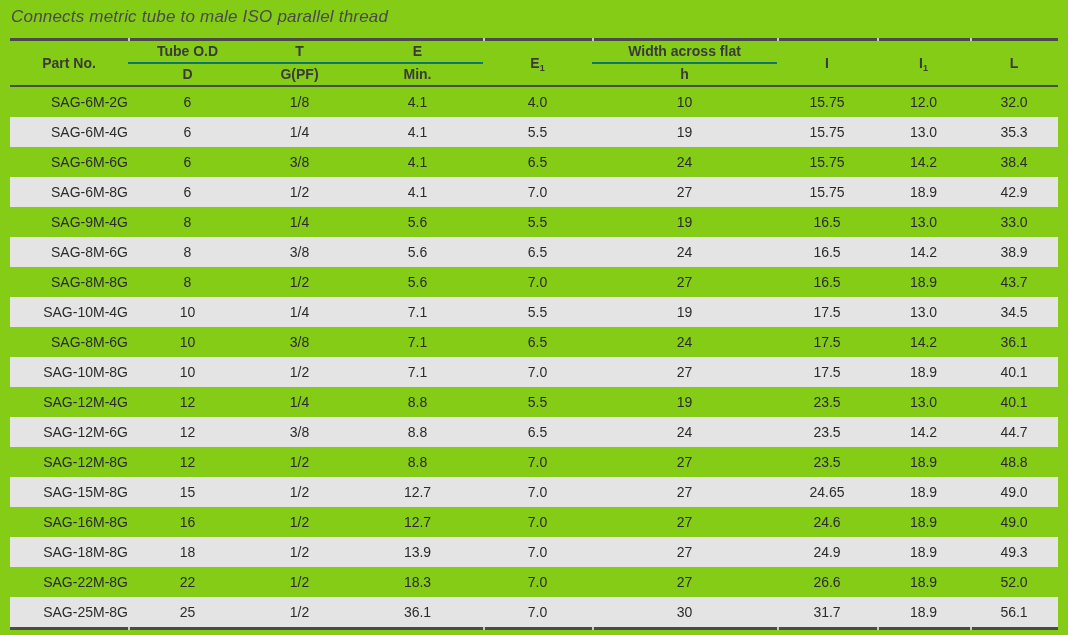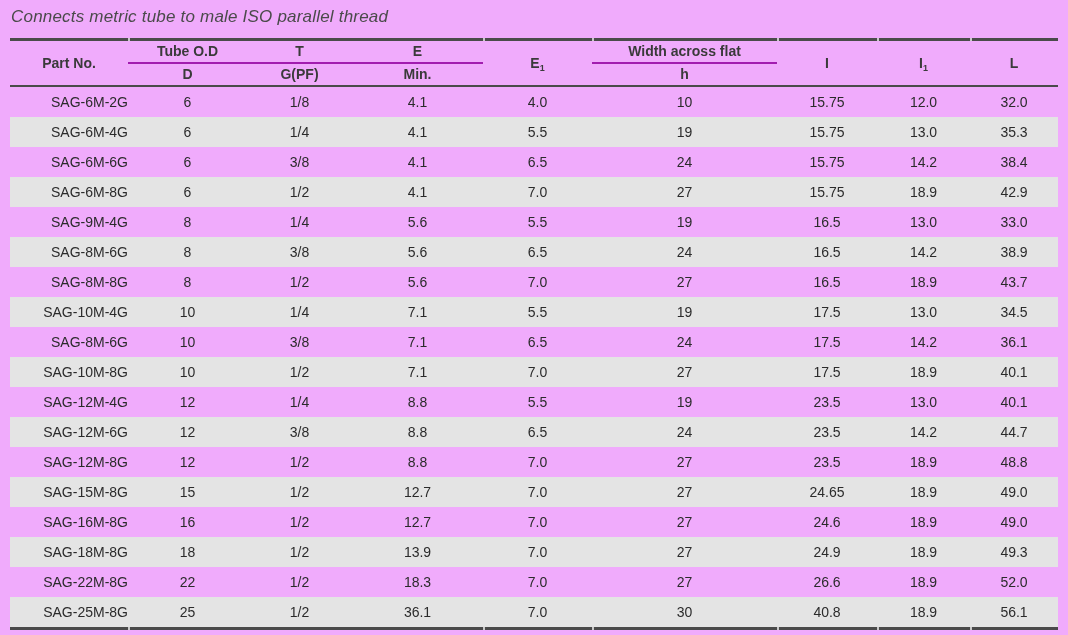--- a/index.html
+++ b/index.html
@@ -5,21 +5,21 @@
   html, body {
     margin: 0;
     padding: 0;
     background: #ffffff;
     font-family: "Liberation Sans", sans-serif;
   }
   .page {
     position: relative;
     width: 1068px;
     height: 635px;
-    background: #f0abfc;
+    background: #84cc16;
     overflow: hidden;
   }
   .title {
     position: absolute;
     left: 11px;
     top: 7px;
     font-size: 17px;
     font-style: italic;
     color: #4a4a4a;
     letter-spacing: 0.2px;
@@ -54,21 +54,21 @@
     height: 21px;
     font-size: 14px;
     font-weight: bold;
     color: #3a3a3a;
     text-align: center;
     vertical-align: middle;
     padding: 0;
     line-height: 21px;
   }
   th.grp {
-    border-bottom: 2px solid #a21caf;
+    border-bottom: 2px solid #0f766e;
   }
   td {
     height: 30px;
     line-height: 30px;
     padding: 0;
     font-size: 14px;
     color: #2b2b2b;
     text-align: center;
     vertical-align: middle;
     white-space: nowrap;
@@ -325,21 +325,21 @@
             <td>18.9</td>
             <td>52.0</td>
           </tr>
           <tr>
             <td class="partno">SAG-25M-8G</td>
             <td>25</td>
             <td>1/2</td>
             <td>36.1</td>
             <td>7.0</td>
             <td>30</td>
-            <td>40.8</td>
+            <td>31.7</td>
             <td>18.9</td>
             <td>56.1</td>
           </tr>
         </tbody>
     </table>
 
     <div class="hborder">
       <span class="notch" style="left:118px"></span>
       <span class="notch" style="left:473px"></span>
       <span class="notch" style="left:582px"></span>

